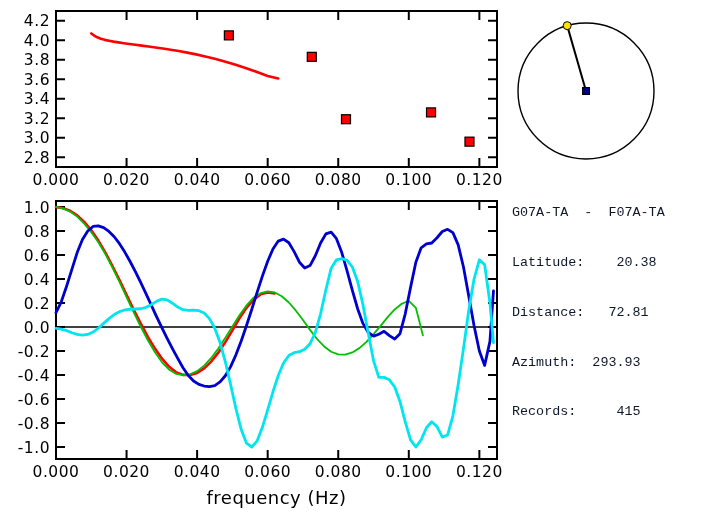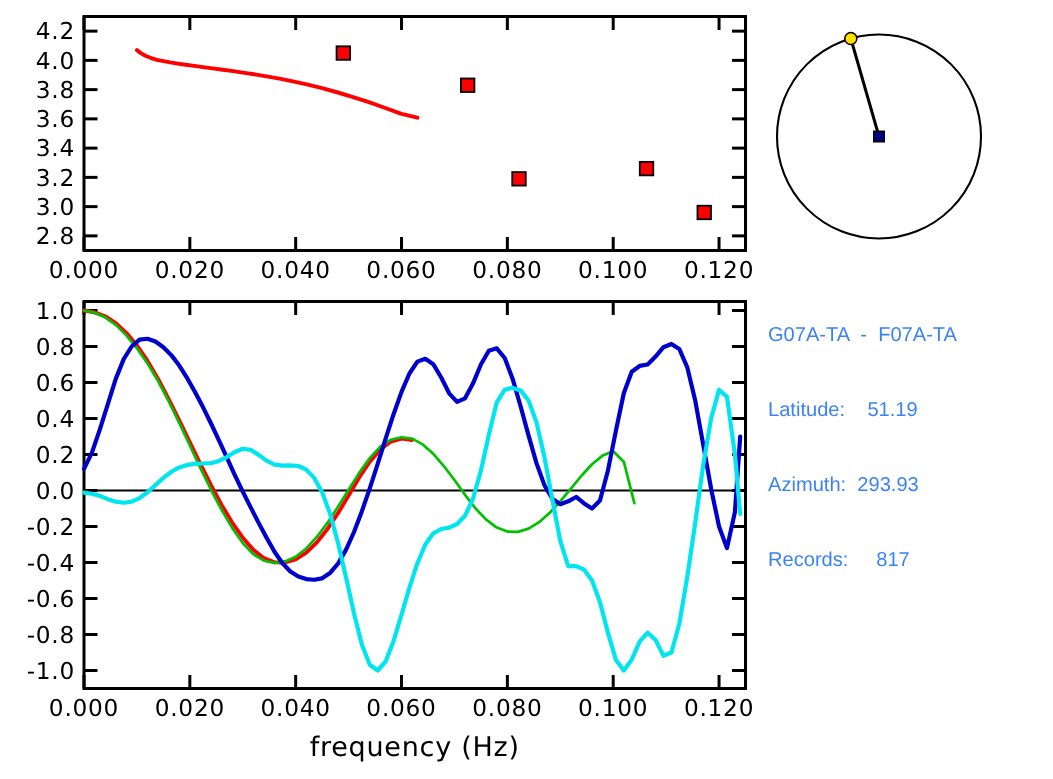--- a/index.html
+++ b/index.html
@@ -6,23 +6,23 @@
   body{width:702px;height:519px;position:relative;overflow:hidden;
        font-family:"DejaVu Sans","Liberation Sans",sans-serif;}
   .root{position:absolute;left:0;top:0;width:702px;height:519px;}
 
   svg{display:block;}
   text{font-family:"DejaVu Sans","Liberation Sans",sans-serif;fill:#000;}
 
   .tick-lbl{font-size:15.5px;letter-spacing:0.5px;}
   .axis-title{font-size:18px;letter-spacing:0.5px;}
 
-  .info{position:absolute;left:512px;top:182px;width:190px;
-        font-family:Liberation Sans, sans-serif;
-        font-size:13.4px;color:#3b82f6;line-height:16.6px;white-space:pre;}
+  .info{position:absolute;left:512px;top:172px;width:190px;
+        font-family:Liberation Mono, monospace;
+        font-size:13.4px;color:#0f172a;line-height:16.6px;white-space:pre;}
   .info div{white-space:pre;}
 </style>
 </head>
 <body>
 
 <div class="root">
 
   <svg id="fig" width="702" height="519" viewBox="0 0 702 519">
       <rect x="56" y="11" width="441" height="156" fill="none" stroke="#000" stroke-width="2"></rect>
       <line x1="56" y1="167" x2="56" y2="158" stroke="#000" stroke-width="2"></line>
@@ -138,18 +138,19 @@
       <path d="M56.00 328.44 L61.29 329.16 L66.58 330.60 L71.88 332.76 L77.17 334.44 L82.46 335.16 L87.75 334.44 L93.04 332.04 L98.34 328.20 L103.63 323.40 L108.92 318.60 L114.21 314.52 L119.50 311.64 L124.80 309.96 L130.09 309.24 L135.38 309.00 L140.67 308.76 L145.96 307.32 L151.26 304.68 L156.55 301.32 L161.84 299.16 L167.13 299.88 L172.42 303.24 L177.72 307.08 L183.01 309.72 L188.30 310.44 L193.59 310.20 L198.88 310.68 L204.18 313.08 L209.47 318.60 L214.76 328.20 L220.05 342.60 L225.34 361.80 L230.64 384.60 L235.93 408.60 L241.22 429.60 L246.51 443.16 L251.80 447.00 L257.10 441.00 L262.39 427.32 L267.68 409.80 L272.97 391.80 L278.26 375.48 L283.56 363.00 L288.85 355.56 L294.14 352.68 L299.43 351.72 L304.72 349.32 L310.02 343.80 L315.31 332.52 L320.60 313.80 L325.89 289.80 L331.18 268.20 L336.48 259.80 L341.77 258.60 L347.06 260.28 L352.35 267.00 L357.64 281.40 L362.94 304.68 L368.23 333.00 L373.52 360.60 L378.81 377.40 L384.10 377.40 L389.40 379.80 L394.69 387.00 L399.98 401.40 L405.27 421.80 L410.56 439.80 L415.86 447.00 L421.15 439.80 L426.44 427.80 L431.73 421.80 L437.02 426.60 L442.32 437.16 L447.61 435.00 L452.90 415.80 L458.19 384.60 L463.48 348.60 L468.78 310.20 L474.07 279.00 L479.36 259.80 L484.65 264.60 L489.94 303.00 L493.47 342.60 " fill="none" stroke="#00e5ee" stroke-width="2.8" stroke-linecap="round" stroke-linejoin="round"></path>
       <text x="276.5" y="504" text-anchor="middle" class="axis-title">frequency (Hz)</text>
       <circle cx="586" cy="91" r="68" fill="none" stroke="#000000" stroke-width="1.4"></circle>
       <line x1="586" y1="91" x2="567.2110304419257" y2="25.647305924348018" stroke="#000000" stroke-width="2"></line>
       <rect x="582.5" y="87.5" width="7" height="7" fill="#000080" stroke="#000" stroke-width="1"></rect>
       <circle cx="567.2110304419257" cy="25.647305924348018" r="4" fill="#ffe000" stroke="#000" stroke-width="1"></circle>
     </svg>
 
   <div class="info">
     <div>G07A-TA  -  F07A-TA</div>
-    <div>Latitude:    51.19</div>
+    <div>Latitude:    20.38</div>
+    <div>Distance:   72.81</div>
     <div>Azimuth:  293.93</div>
-    <div>Records:     817</div>
+    <div>Records:     415</div>
   </div>
 
 </div>
 
 </body></html>

